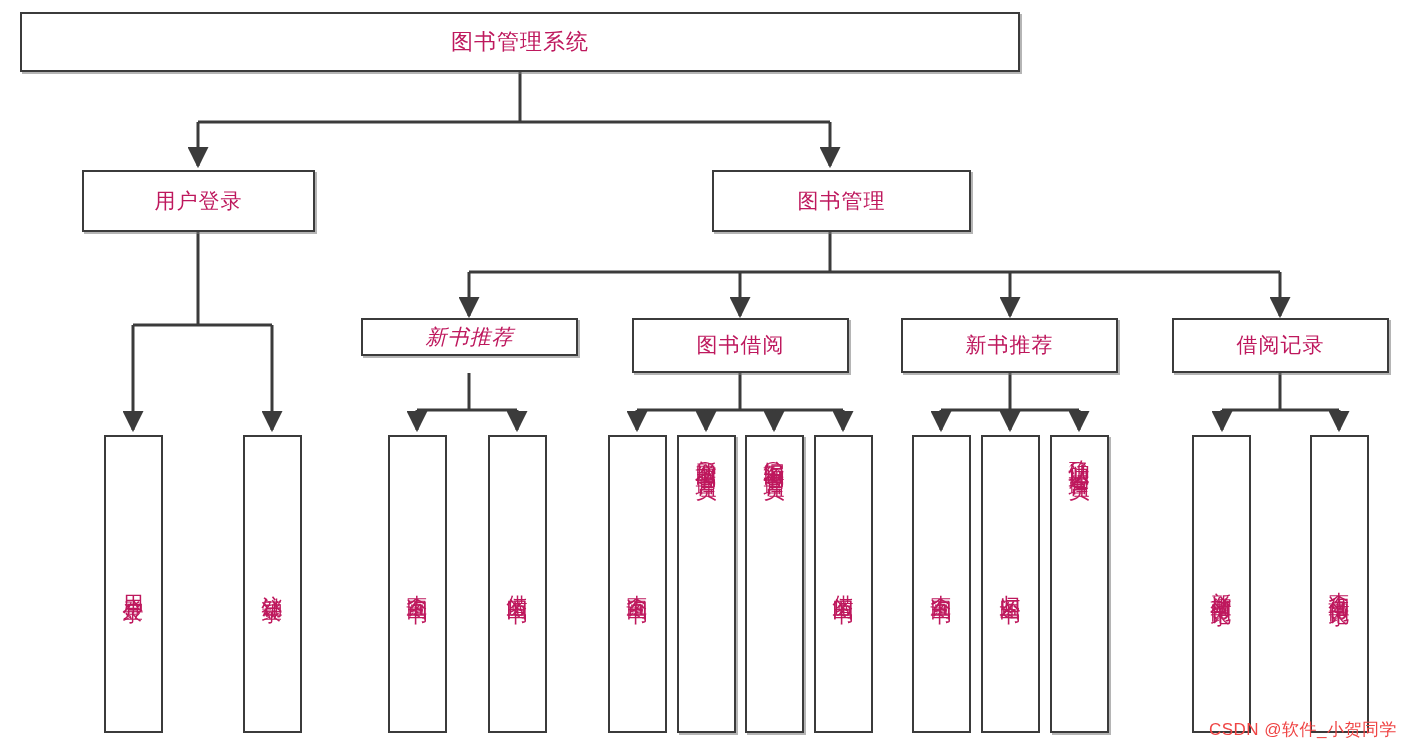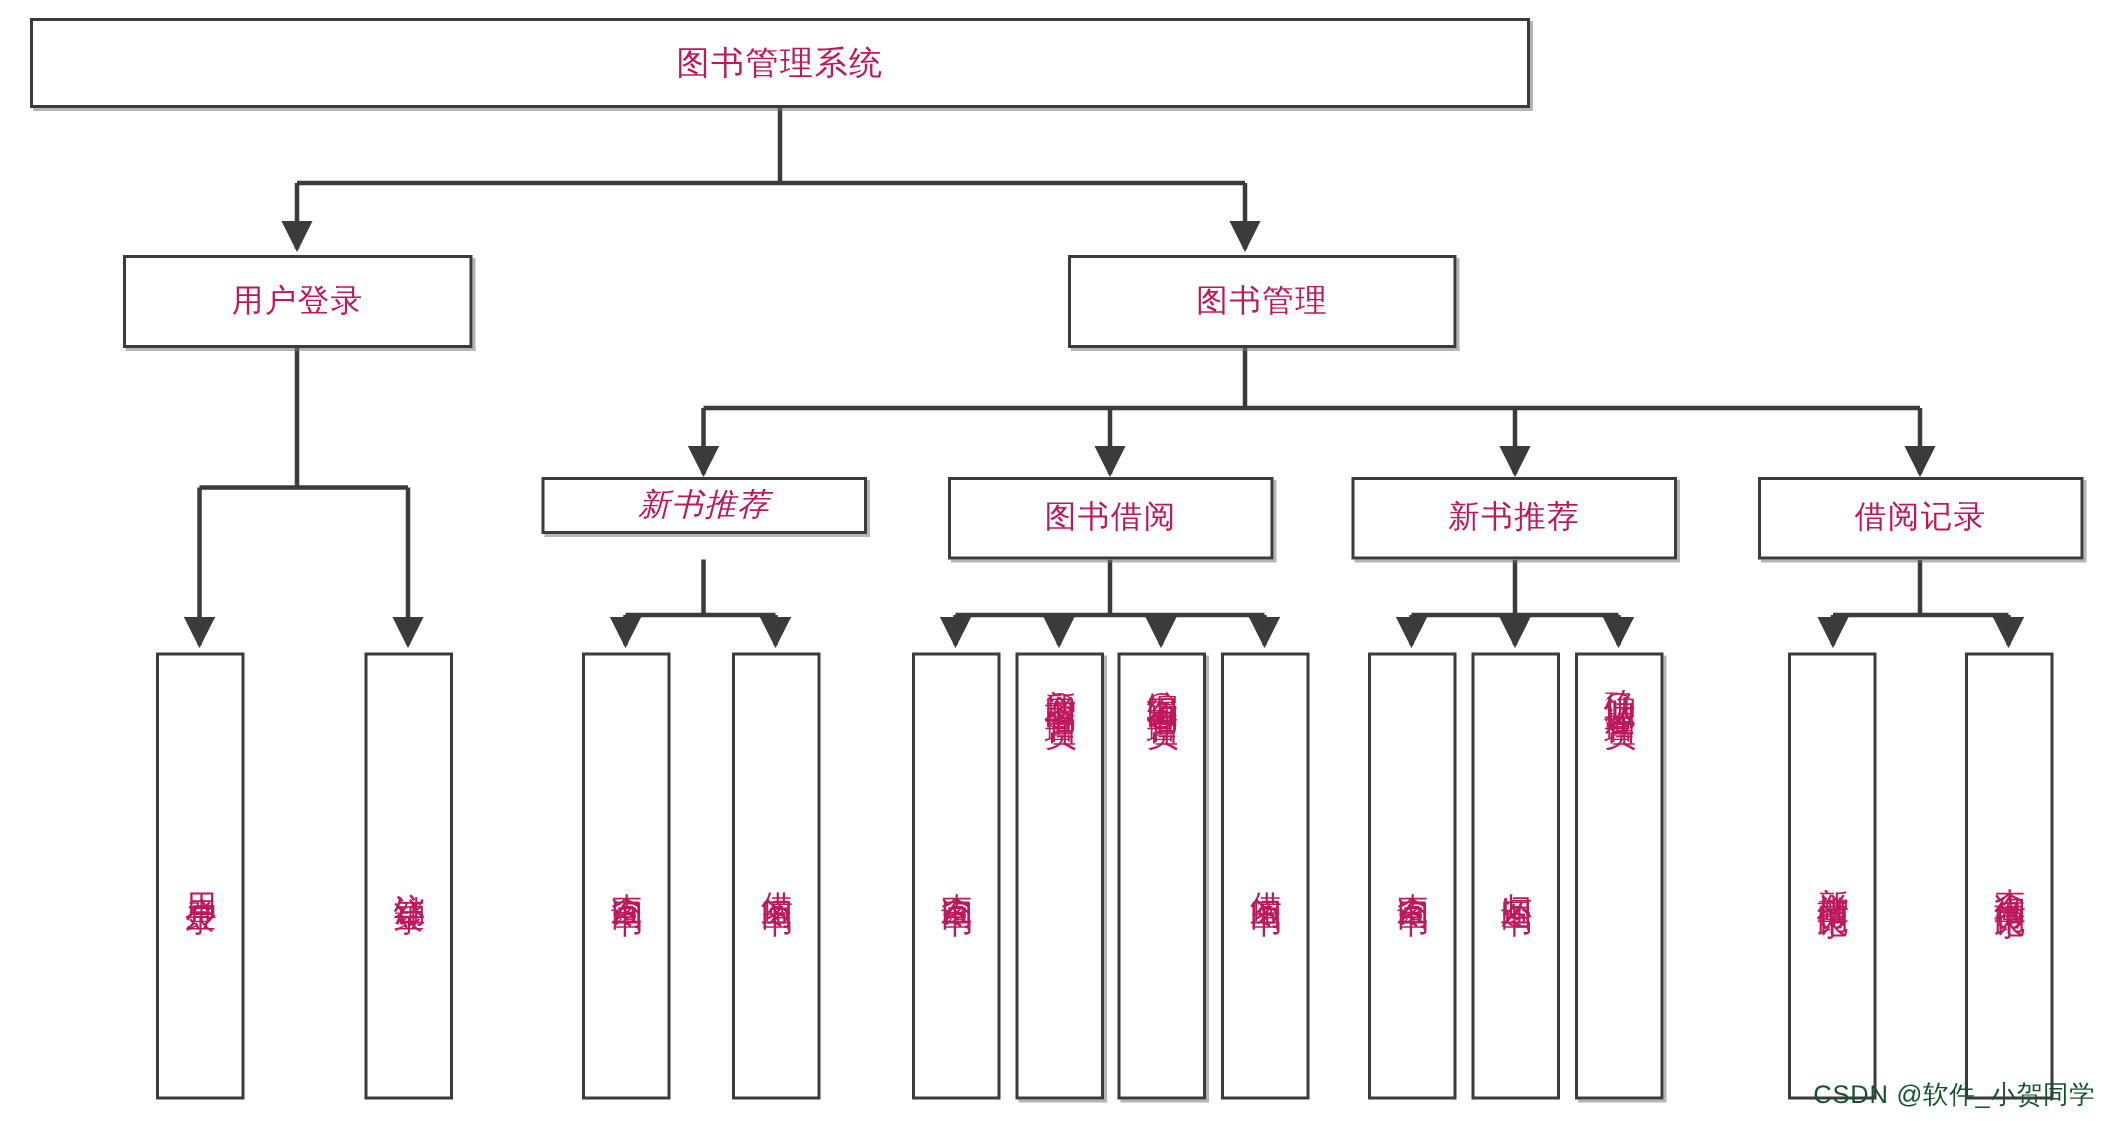--- a/index.html
+++ b/index.html
@@ -66,21 +66,21 @@
     font-size: 21px;
     letter-spacing: 3px;
     line-height: 1;
     white-space: nowrap;
   }
   #watermark {
     position: absolute;
     right: 8px;
     bottom: 6px;
     font-size: 17px;
-    color: #14532d;
+    color: #ef4444;
     letter-spacing: 0.5px;
     white-space: nowrap;
     user-select: none;
   }
 </style>
 </head>
 <body>
 
 <div id="canvas">
 

